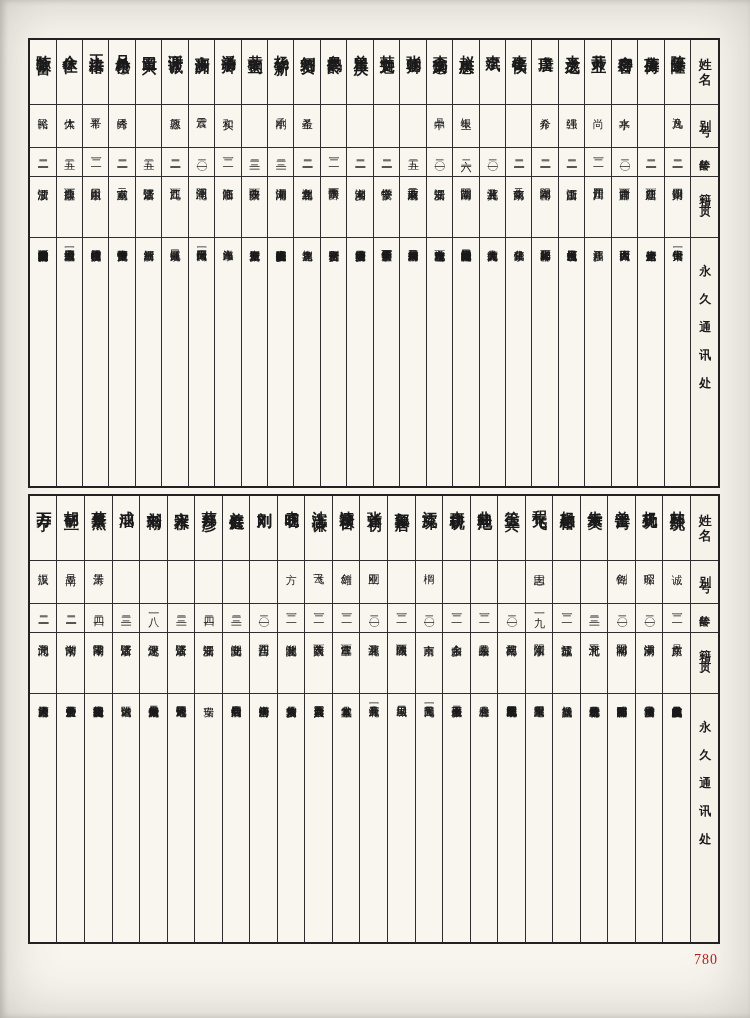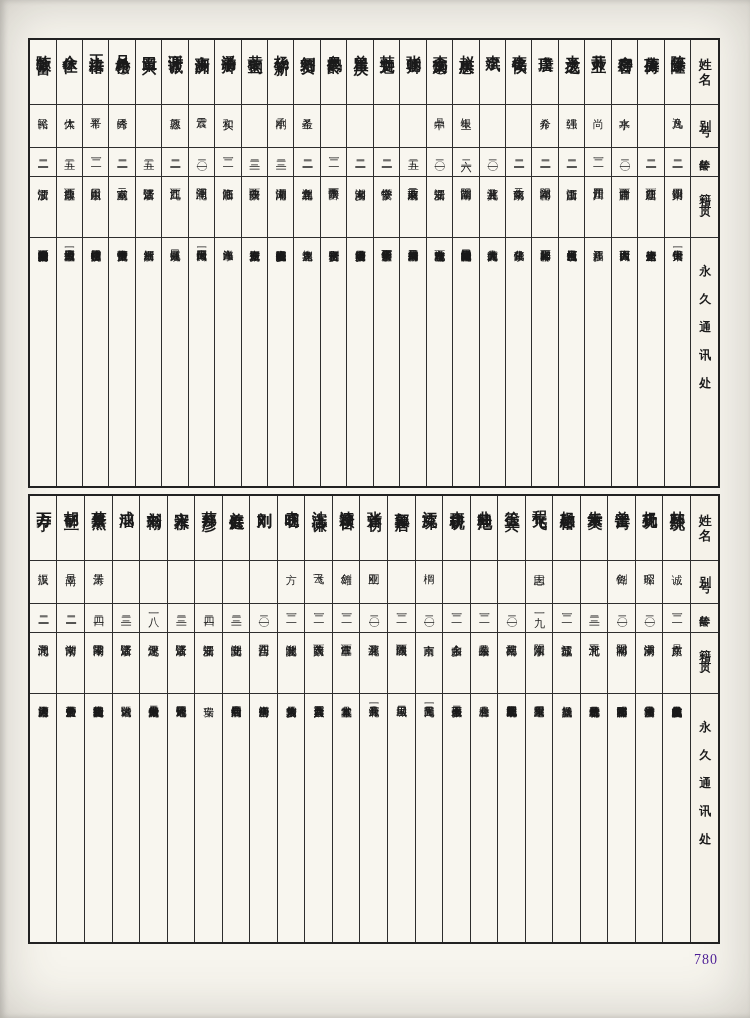--- a/index.html
+++ b/index.html
@@ -39,21 +39,21 @@
   .origin-text{font-size:11px;padding-top:3px;letter-spacing:0;}
   .address-text{font-size:10.5px;padding-top:4px;line-height:1.12;letter-spacing:0;}
   .header-text{font-weight:700;}
   .header-name-text{font-size:13px;letter-spacing:14px;padding-top:8px;}
   .header-alias-text{font-size:12px;letter-spacing:7px;padding-top:5px;}
   .header-age-text{font-size:11px;letter-spacing:0;padding-top:2px;}
   .header-origin-text{font-size:12px;letter-spacing:12px;padding-top:7px;}
   .header-address-text{font-size:12px;letter-spacing:28px;padding-top:16px;}
   .page-number{
     position:absolute;right:32px;top:952px;
-    font-size:14px;letter-spacing:1px;color:#4c1d95;
+    font-size:14px;letter-spacing:1px;color:#b91c1c;
   }
 </style>
 </head>
 <body>
 
 <div class="page">
   <div class="sheet">
     <div class="reg-table">
         <div class="col header-col">
           <div class="cell cell-name">

